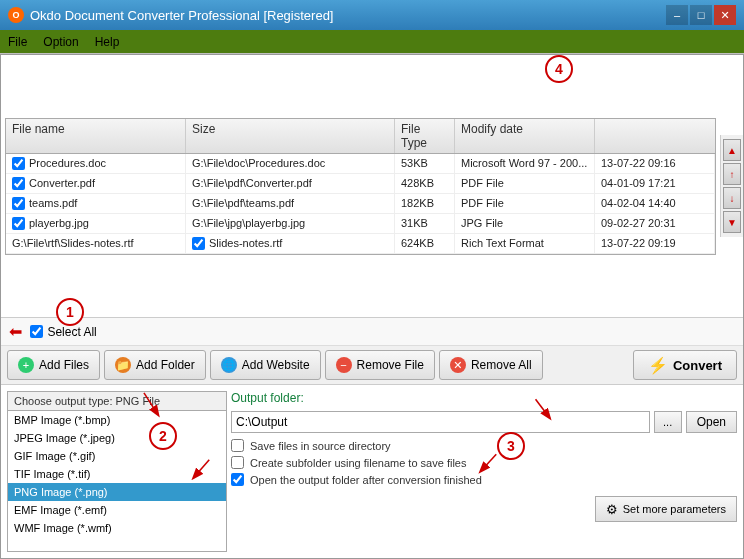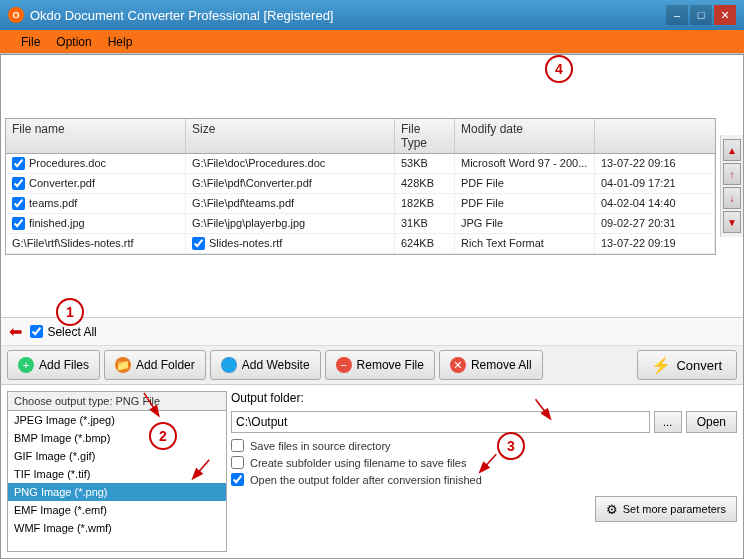--- a/index.html
+++ b/index.html
@@ -58,26 +58,26 @@
       font-size: 11px;
       color: white;
       border: none;
       background: transparent;
     }
     .title-btn.close-btn { background: #c0392b; }
     .title-btn.min-btn, .title-btn.max-btn { background: rgba(0,0,0,0.2); }
 
     
     .menu-bar {
-      background: #f97316;
+      background: #4d7c0f;
       border-bottom: 1px solid #c0c0c0;
       height: 24px;
       display: flex;
       align-items: center;
-      padding: 0 13px;
+      padding: 0 0;
     }
     .menu-item {
       padding: 2px 8px;
       cursor: pointer;
       font-size: 12px;
     }
 
     
     .main-window {
       background: white;
@@ -279,21 +279,21 @@
       flex-direction: column;
       gap: 6px;
     }
     .output-folder-row {
       display: flex;
       align-items: center;
       gap: 4px;
     }
     .output-folder-label {
       font-size: 12px;
-      color: #000000;
+      color: #15803d;
     }
     .folder-input {
       flex: 1;
       height: 22px;
       border: 1px solid #aaa;
       padding: 0 4px;
       font-size: 12px;
     }
     .folder-browse-btn {
       height: 22px;
@@ -425,21 +425,21 @@
             <span>teams.pdf</span>
           </div>
           <div class="file-cell">G:\File\pdf\teams.pdf</div>
           <div class="file-cell">182KB</div>
           <div class="file-cell">PDF File</div>
           <div class="file-cell">04-02-04 14:40</div>
         </div>
         <div class="file-row">
           <div class="file-cell">
             <input type="checkbox" class="file-checkbox" checked="" style="">
-            <span>finished.jpg</span>
+            <span>playerbg.jpg</span>
           </div>
           <div class="file-cell">G:\File\jpg\playerbg.jpg</div>
           <div class="file-cell">31KB</div>
           <div class="file-cell">JPG File</div>
           <div class="file-cell">09-02-27 20:31</div>
         </div>
         <div class="file-row">
           <div class="file-cell">G:\File\rtf\Slides-notes.rtf</div>
           <div class="file-cell">
             <input type="checkbox" class="file-checkbox" checked="" style="">
@@ -488,35 +488,35 @@
       <span class="btn-icon btn-red">−</span>
       <span>Remove File</span>
     </button>
     <button class="tool-btn">
       <span class="btn-icon btn-red">✕</span>
       <span>Remove All</span>
     </button>
     <div style="flex:1;"></div>
     <button class="convert-btn">
       <span class="convert-icon">⚡</span>
-      <span style="font-weight:normal;text-align:center;">Convert</span>
+      <span style="font-weight:bold;text-align:center;">Convert</span>
     </button>
 
     <div style="position:absolute; right:170px; top:0px; width:28px; height:28px; border-radius:50%; background:white; border:2px solid #cc0000; color:#cc0000; display:flex; align-items:center; justify-content:center; font-size:14px; font-weight:bold;">
       <span>4</span>
     </div>
   </div>
 
   <div class="bottom-panel bottom-container">
 
     <div class="output-type-panel">
       <div class="output-type-label">Choose output type: PNG File</div>
       <ul class="output-type-list">
+        <li>BMP Image (*.bmp)</li>
         <li>JPEG Image (*.jpeg)</li>
-        <li>BMP Image (*.bmp)</li>
         <li>GIF Image (*.gif)</li>
         <li>TIF Image (*.tif)</li>
         <li class="selected">PNG Image (*.png)</li>
         <li>EMF Image (*.emf)</li>
         <li>WMF Image (*.wmf)</li>
       </ul>
 
       <div style="position:absolute; left:148px; bottom:108px; width:28px; height:28px; border-radius:50%; background:white; border:2px solid #cc0000; color:#cc0000; display:flex; align-items:center; justify-content:center; font-size:14px; font-weight:bold;">
         <span>2</span>
       </div>

